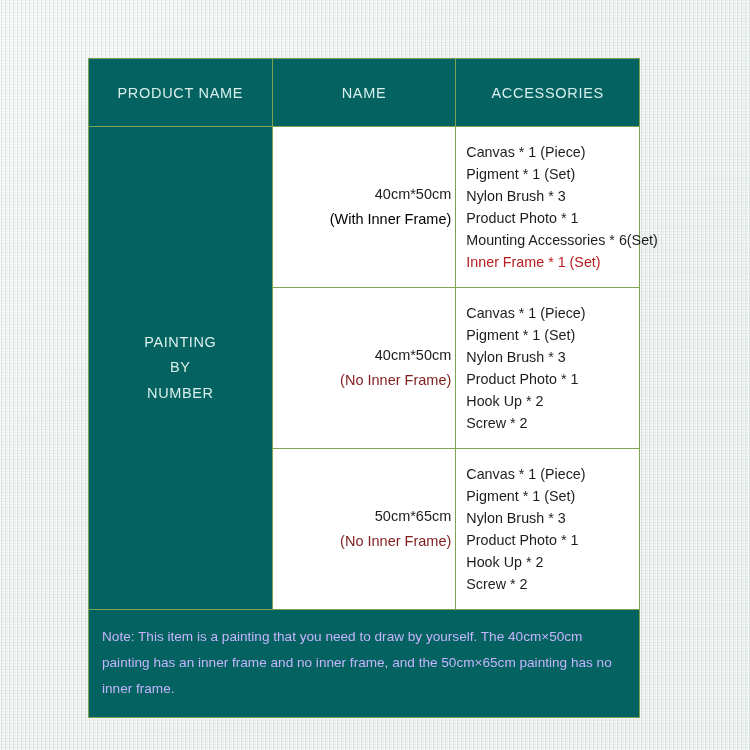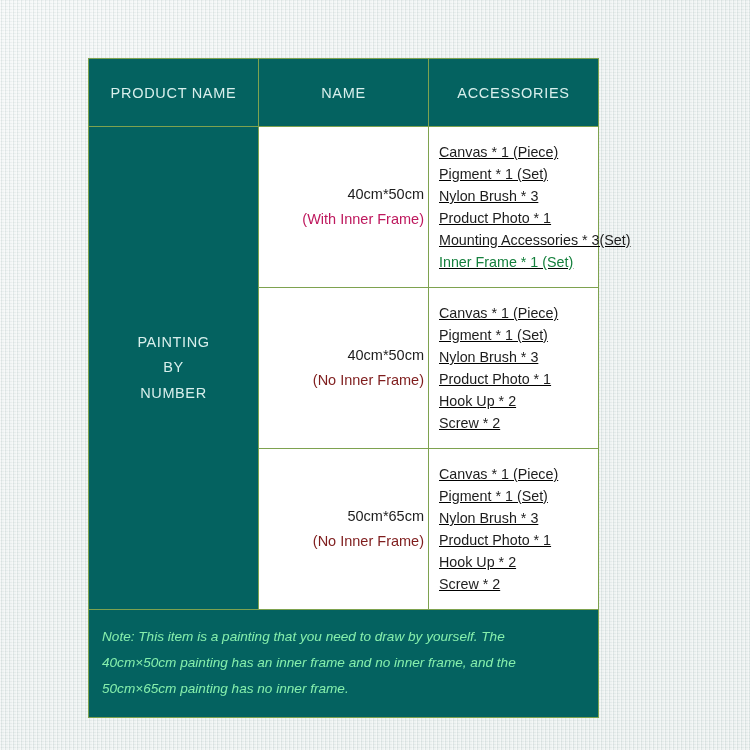--- a/index.html
+++ b/index.html
@@ -28,21 +28,21 @@
       linear-gradient(135deg, #eef2f2 0%, #e2e9e8 45%, #dfe7e6 100%);
     overflow: hidden;
     position: relative;
   }
 
   
   .table-wrap {
     position: absolute;
     left: 88px;
     top: 58px;
-    width: 511px;
+    width: 552px;
     height: 628px;
   }
 
   .spec-table {
     width: 100%;
     height: 100%;
     border-collapse: collapse;
     table-layout: fixed;
     border: 1px solid #7ea24f;
   }
@@ -87,45 +87,44 @@
     display: block;
     color: #1d1d1d;
     font-size: 14.5px;
     line-height: 1.7;
   }
   .size-note {
     display: block;
     font-size: 14.5px;
     line-height: 1.7;
   }
-  .size-note.red  { color: #be185d; }
+  .size-note.red  { color: #000000; }
   .size-note.cyan { color: #7f1d1d; }
 
   
   .acc-cell {
     background: #ffffff;
     padding: 14px 0 14px 10px;
     vertical-align: middle;
   }
-  .acc-list { list-style: none; text-decoration: underline; }
+  .acc-list { list-style: none; }
   .acc-list li {
     color: #1d1d1d;
     font-size: 14.3px;
     line-height: 22px;
     white-space: nowrap;
   }
-  .acc-list li.red { color: #15803d; }
+  .acc-list li.red { color: #b91c1c; }
 
   
   .note-cell {
     background: #046260;
-    color: #86efac;
+    color: #c4b5fd;
     padding: 14px 23px 15px 13px;
     height: 78px;
-    font-style: italic;
   }
   .note-text {
     font-size: 13.6px;
     line-height: 26px;
     text-align: left;
   }
 </style>
 </head>
 <body>
 
@@ -151,21 +150,21 @@
           <span class="size-main">40cm*50cm</span>
           <span class="size-note red">(With Inner Frame)</span>
         </td>
 
         <td class="acc-cell">
           <ul class="acc-list">
             <li>Canvas * 1 (Piece)</li>
             <li>Pigment * 1 (Set)</li>
             <li>Nylon Brush * 3</li>
             <li>Product Photo * 1</li>
-            <li>Mounting Accessories * 3(Set)</li>
+            <li>Mounting Accessories * 6(Set)</li>
             <li class="red">Inner Frame * 1 (Set)</li>
           </ul>
         </td>
       </tr>
 
       <tr>
         <td class="size-cell">
           <span class="size-main">40cm*50cm</span>
           <span class="size-note cyan">(No Inner Frame)</span>
         </td>

